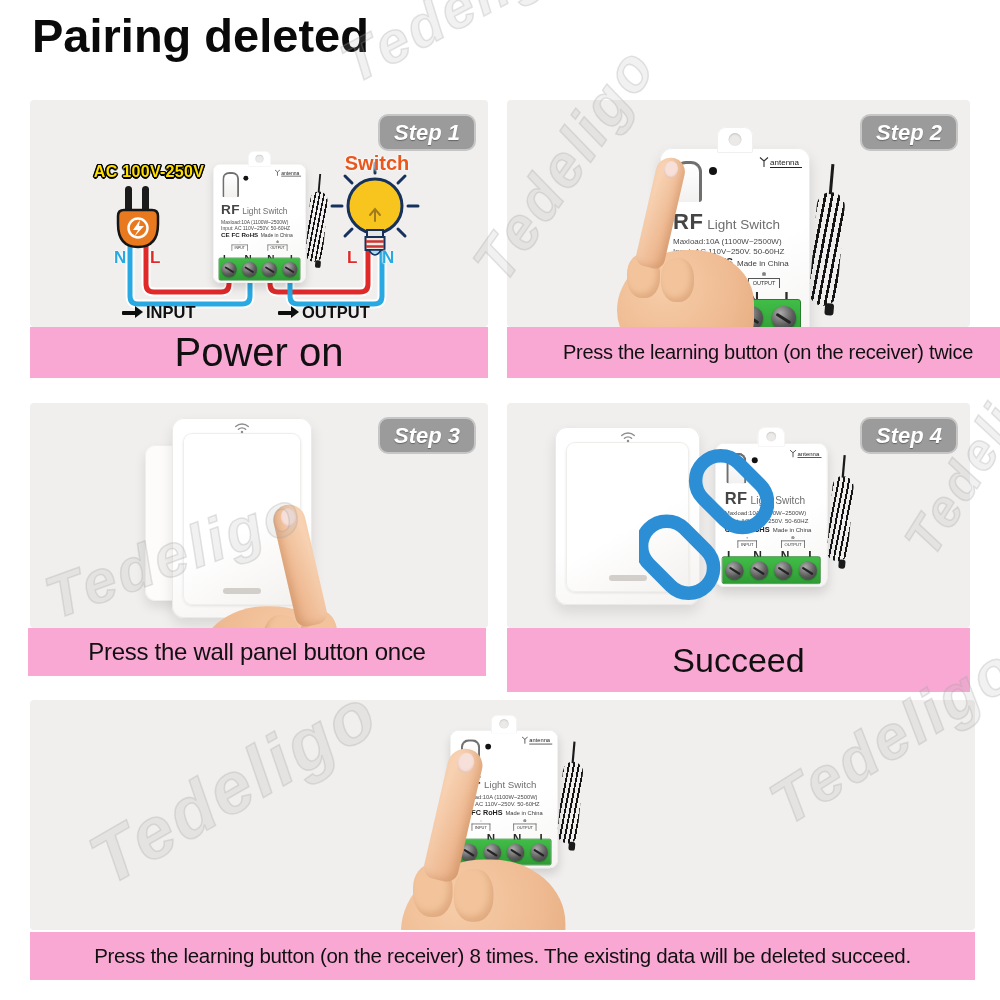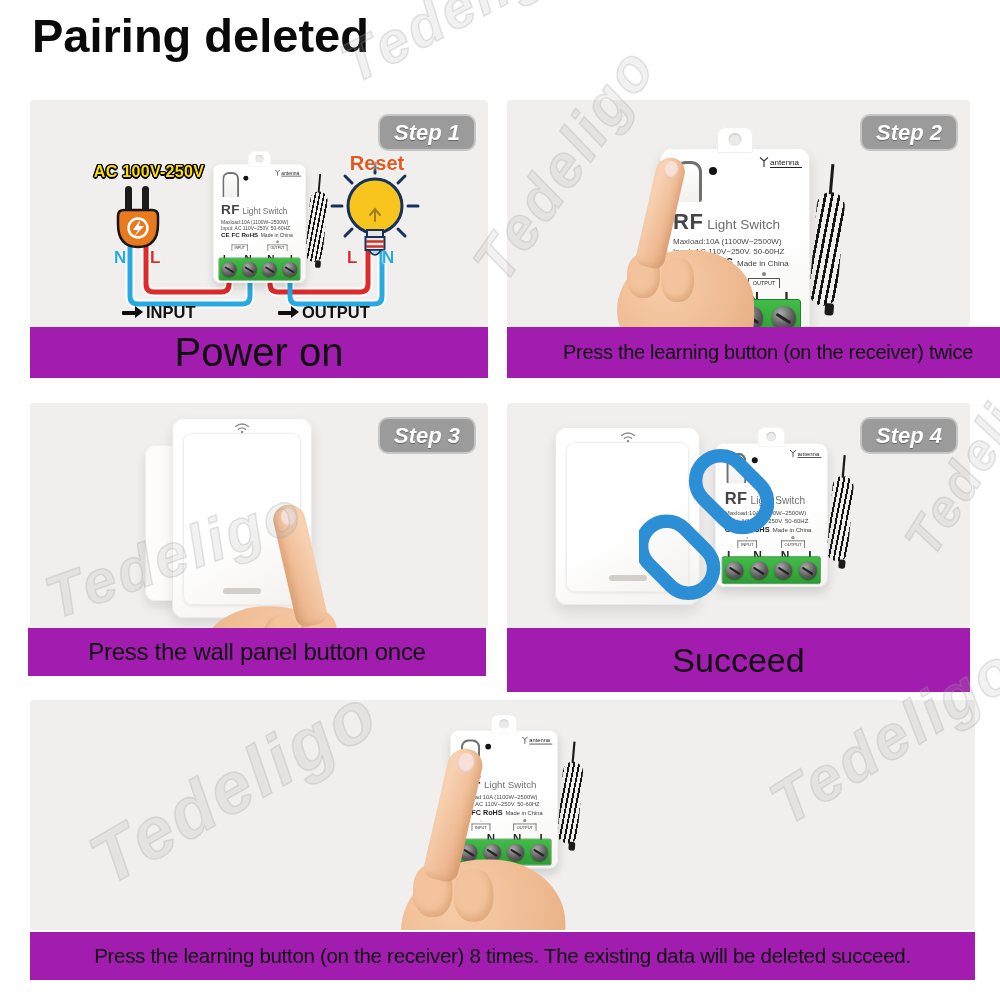--- a/index.html
+++ b/index.html
@@ -4,21 +4,21 @@
 <style>
   html,body{margin:0;padding:0;}
   body{width:1000px;height:1000px;position:relative;background:#ffffff;
        font-family:"Liberation Sans","DejaVu Sans",sans-serif;overflow:hidden;}
 
   .page-title{position:absolute;left:32px;top:8px;font-size:47px;font-weight:800;
               color:#0a0a0a;letter-spacing:0px;}
 
   
   .panel{position:absolute;background:#f0efee;border-radius:4px;overflow:hidden;}
-  .caption{position:absolute;background:#a21caf;display:flex;align-items:center;
+  .caption{position:absolute;background:#f9a8d4;display:flex;align-items:center;
            justify-content:center;color:#101010;text-align:center;}
   .cap-big{font-size:40px;}
   .cap-mid{font-size:34px;}
   .cap-sm{font-size:20px;letter-spacing:-0.3px;}
   .cap-sm2{font-size:24px;letter-spacing:-0.3px;}
   .cap-bottom{font-size:20.5px;letter-spacing:-0.3px;}
 
   .step-badge{position:absolute;top:14px;right:12px;width:94px;height:33px;
               background:#9b9b9b;border:2px solid #c6c6c6;border-radius:10px;
               color:#ffffff;font-weight:700;font-style:italic;font-size:22px;
@@ -163,21 +163,21 @@
       <path d="M378,106 H388 M368,83 L375,76 M345,73 V63 M322,83 L315,76 M312,106 H302 M322,129 L315,136 M368,129 L375,136" stroke="#16325c" stroke-width="3" stroke-linecap="round" fill="none"></path>
       <circle cx="345" cy="106" r="27" fill="#f7c51e" stroke="#16325c" stroke-width="3"></circle>
       <path d="M345,121 V110 M340,115 L345,109 L350,115" stroke="#a07d1c" stroke-width="2" fill="none" stroke-linecap="round"></path>
       <rect x="337" y="130" width="16" height="7" fill="#e8e6e0" stroke="#16325c" stroke-width="2"></rect>
       <rect x="335.5" y="137" width="19" height="13" fill="#efe9df" stroke="#16325c" stroke-width="2"></rect>
       <path d="M336,141.5 H354 M336,146.5 H354" stroke="#cc3333" stroke-width="2.4"></path>
       <path d="M339,150 q6,10 12,0 z" fill="#aadcf5" stroke="#16325c" stroke-width="1.5"></path>
     </g>
   </svg>
   <div class="ac-label">AC 100V-250V</div>
-  <div class="lamps-label">Reset</div>
+  <div class="lamps-label">Switch</div>
   <span class="wire-letter wl-blue" style="left:84px;top:148px">N</span>
   <span class="wire-letter wl-red" style="left:120px;top:148px">L</span>
   <span class="wire-letter wl-red" style="left:317px;top:148px">L</span>
   <span class="wire-letter wl-blue" style="left:352px;top:148px">N</span>
   <div class="io-label" style="left:92px;top:203px">
     <span class="arr"></span>
       <span>INPUT</span>
   </div>
   <div class="io-label" style="left:248px;top:203px">
     <span class="arr"></span>

